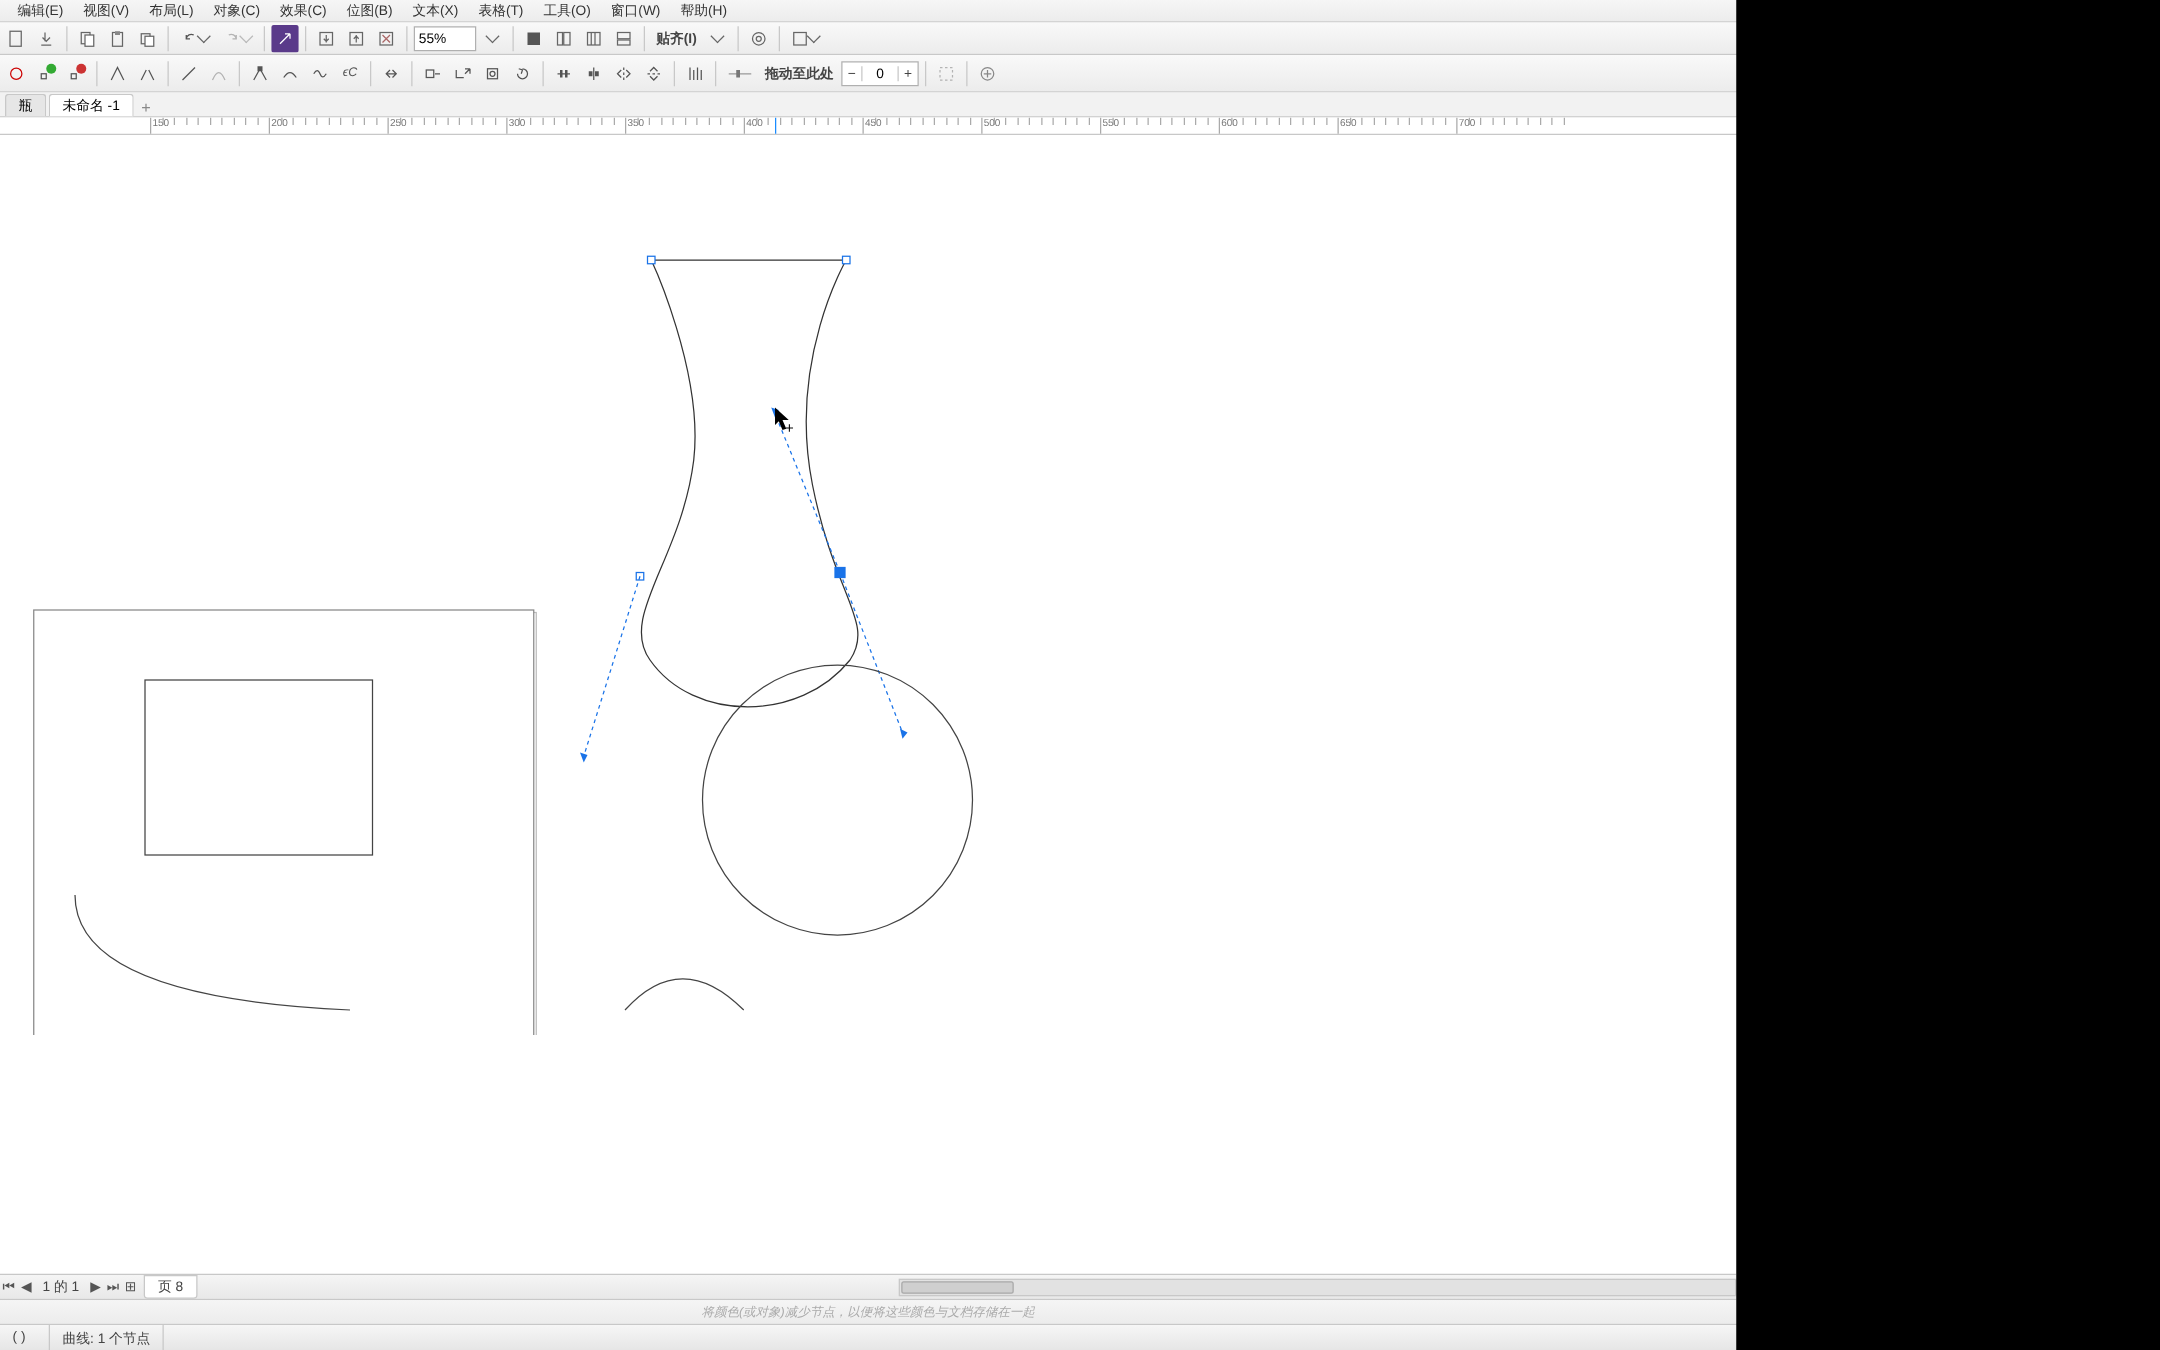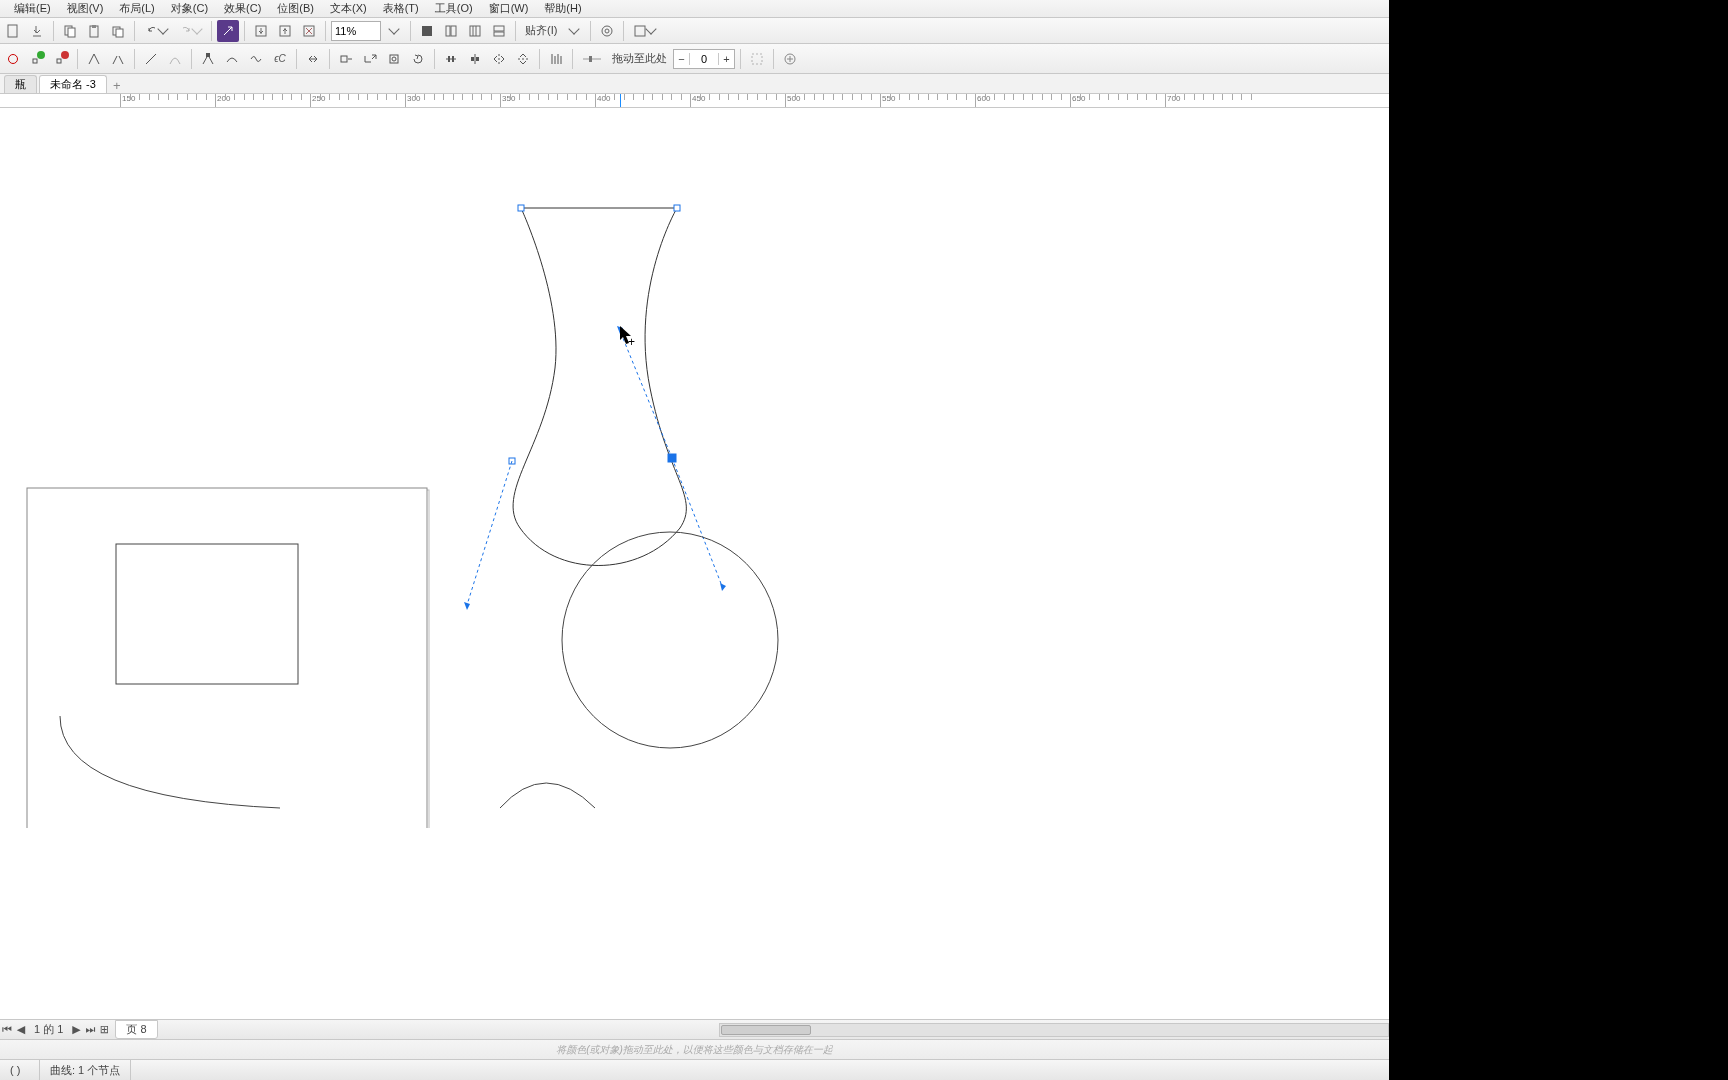--- a/index.html
+++ b/index.html
@@ -13,21 +13,21 @@
 .toolbar1 { height:26px; background:linear-gradient(#f9f9f9,#ececec); border-bottom:1px solid #c8c8c8; display:flex; align-items:center; padding-left:2px; gap:2px; }
 .tbtn { width:22px; height:22px; display:flex; align-items:center; justify-content:center; border:1px solid transparent; border-radius:2px; color:#555; font-size:12px; }
 .sep { width:1px; height:20px; background:#c8c8c8; margin:0 3px; }
 .zoom-box { width:50px; height:20px; border:1px solid #b0b0b0; background:#fff; font-size:11px; padding:0 3px; display:flex; align-items:center; }
 
 
 .toolbar2 { height:30px; background:linear-gradient(#f9f9f9,#ececec); border-bottom:1px solid #c8c8c8; display:flex; align-items:center; padding-left:2px; gap:2px; }
 .redcircle { width:10px; height:10px; border:1px solid #c00; border-radius:50%; }
 .greendot { width:8px; height:8px; background:#3a3; border-radius:50%; }
 .reddot { width:8px; height:8px; background:#c33; border-radius:50%; }
-.nodelabel { font-size:11px; color:#444; padding:0 4px; }
+.nodelabel { font-size:11px; color:#444; padding:0 4px;font-weight:bold; }
 .spin { display:flex; align-items:center; border:1px solid #b0b0b0; background:#fff; height:20px; }
 .spin .minus,.spin .plus { width:16px; text-align:center; font-size:11px; color:#444; border-right:1px solid #c8c8c8; }
 .spin .plus { border-right:none; border-left:1px solid #c8c8c8; }
 .spin .val { width:28px; text-align:center; font-size:11px; }
 
 
 .doctabs { height:20px; background:#f2f2f2; border-bottom:1px solid #c8c8c8; display:flex; align-items:flex-end; padding-left:4px; gap:2px; }
 .doctab { height:18px; padding:1px 10px; font-size:11px; background:#fff; border:1px solid #c8c8c8; border-bottom:none; border-radius:3px 3px 0 0; display:flex; align-items:center; }
 .doctab.inactive { background:#e6e6e6; }
 .plus-tab { width:16px; height:16px; display:flex; align-items:center; justify-content:center; color:#888; font-size:13px; }
@@ -144,21 +144,21 @@
         <path d="M7 10V4M5 7l2-2 2 2" fill="none" stroke="#666"></path>
       </svg>
     </div>
   <div class="tbtn">
       <svg width="14" height="14">
         <rect x="2" y="2" width="10" height="10" fill="none" stroke="#666"></rect>
         <path d="M4 4l6 6M10 4l-6 6" stroke="#a66" fill="none"></path>
       </svg>
     </div>
   <div class="sep"></div>
-  <div class="zoom-box">11%</div>
+  <div class="zoom-box">55%</div>
   <div class="tbtn">
       <div class="dd"></div>
     </div>
   <div class="sep"></div>
   <div class="tbtn">
       <svg width="14" height="14">
         <rect x="2" y="2" width="10" height="10" fill="#555"></rect>
       </svg>
     </div>
   <div class="tbtn">
@@ -347,21 +347,21 @@
       <svg width="14" height="14">
         <circle cx="7" cy="7" r="5" fill="none" stroke="#888"></circle>
         <line x1="7" y1="4" x2="7" y2="10" stroke="#888"></line>
         <line x1="4" y1="7" x2="10" y2="7" stroke="#888"></line>
       </svg>
     </div>
 </div>
 
 <div class="doctabs">
   <div class="doctab inactive">瓶</div>
-  <div class="doctab">未命名 -3</div>
+  <div class="doctab">未命名 -1</div>
   <div class="plus-tab">+</div>
 </div>
 
 <div class="ruler-h">
   <div class="ruler-marker" style="left:620px"></div>
 <div class="tick maj" style="left: 120px;"></div>
     <div class="lab" style="left: 122px;">150</div>
     <div class="tick" style="left: 129.5px;"></div>
     <div class="tick" style="left: 139px;"></div>
     <div class="tick" style="left: 148.5px;"></div>
@@ -542,21 +542,21 @@
   <span style="padding:0 6px">1 的 1</span>
   <span class="ctl">▶</span>
   <span class="ctl">⏭</span>
   <span class="ctl">⊞</span>
   <span class="ptab">页 8</span>
   <div class="hscroll">
       <div class="thumb"></div>
     </div>
 </div>
 
-<div class="hintbar">将颜色(或对象)拖动至此处，以便将这些颜色与文档存储在一起</div>
+<div class="hintbar">将颜色(或对象)减少节点，以便将这些颜色与文档存储在一起</div>
 
 <div class="statusbar">
   <div class="cell" style="width:40px">( )</div>
   <div class="cell">曲线: 1 个节点</div>
   <div class="right">
     <span>🀄</span>
     <span><svg width="14" height="14">
           <path d="M3 12L12 3" stroke="#c33" stroke-width="2"></path>
           <rect x="2" y="2" width="10" height="10" fill="none" stroke="#888"></rect>
         </svg></span>

